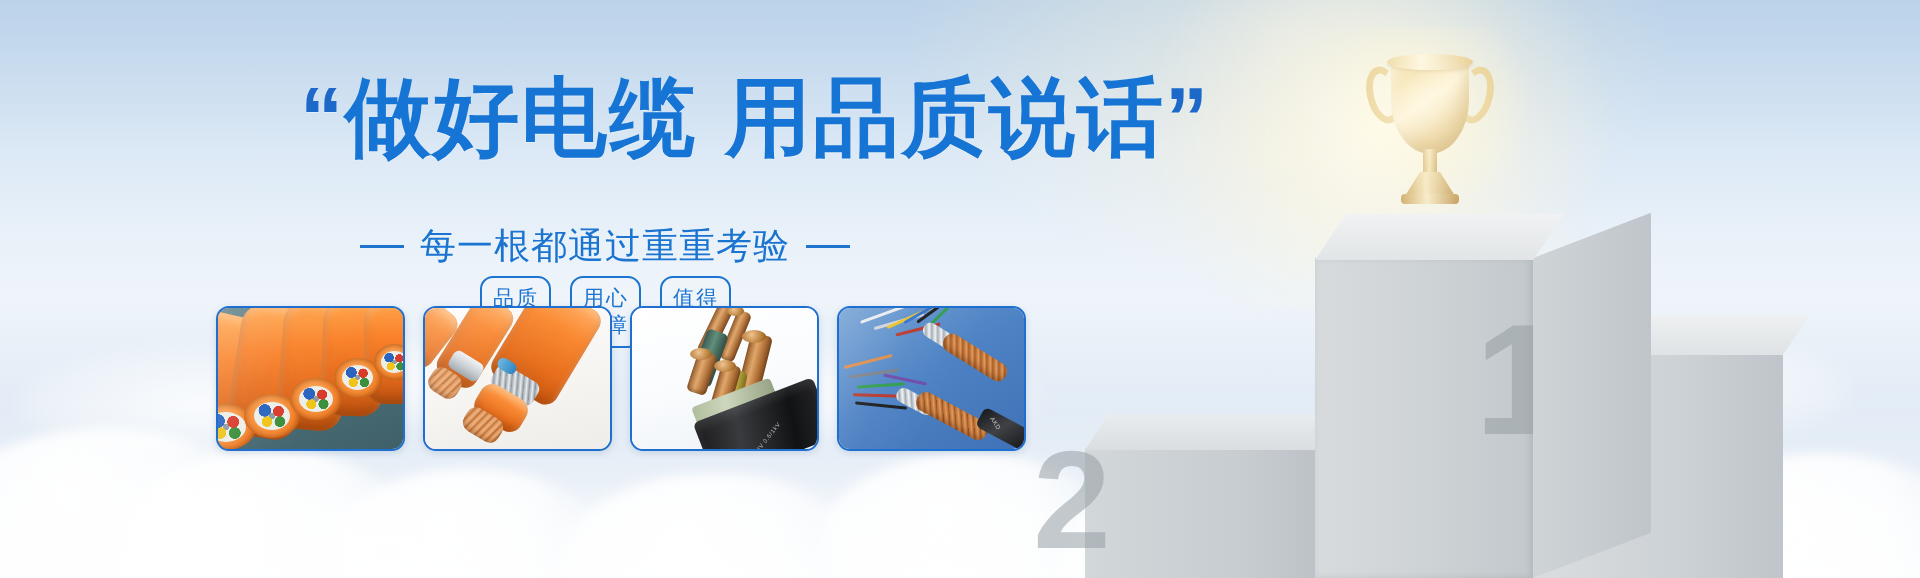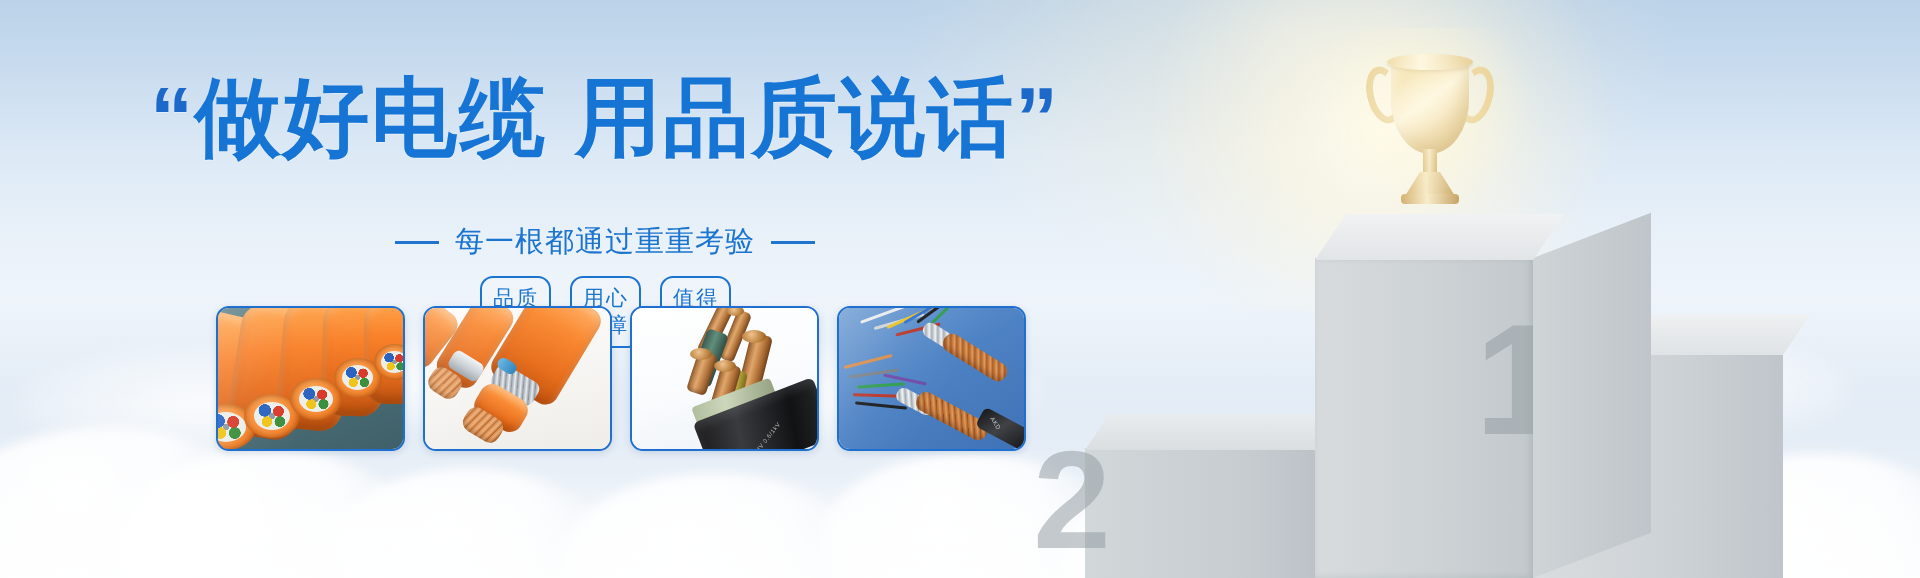--- a/index.html
+++ b/index.html
@@ -151,37 +151,37 @@
   }
   .trophy-glow {
     position:absolute; left:-34px; top:-24px; width:210px; height:180px;
     background:radial-gradient(circle at 46% 42%, rgba(255,250,228,0.75) 0%, rgba(255,247,215,0.30) 38%, rgba(255,255,255,0) 70%);
     pointer-events:none;
   }
 
   
   .headline {
     position:absolute; left:0; top:72px; width:1210px;
-    text-align:center;
+    text-align:right;
     font-size:86px; font-weight:700; letter-spacing:2px;
     color:#1574d4;
     white-space:nowrap;
     line-height:1.05;
     text-shadow:0 1px 0 rgba(255,255,255,0.35);
   }
   .headline .qm { font-size:86px; color:#1d69c9; }
   .headline .gap { display:inline-block; width:28px; }
 
   .subtitle-row {
     position:absolute; left:0; top:222px; width:1210px;
     display:flex; align-items:center; justify-content:center; gap:16px;
   }
   .sub-dash { width:44px; height:3px; background:#1f74cf; }
   .subtitle {
-    font-size:29px; font-weight:400; color:#1b74d0; letter-spacing:1px;
+    font-size:36px; font-weight:400; color:#1b74d0; letter-spacing:1px;
     white-space:nowrap;
   }
 
   .badges {
     position:absolute; left:0; top:276px; width:1210px;
     display:flex; align-items:flex-start; justify-content:center; gap:19px;
   }
   .badge {
     width:71px; height:72px;
     border:2px solid #1b74d0; border-radius:13px;

